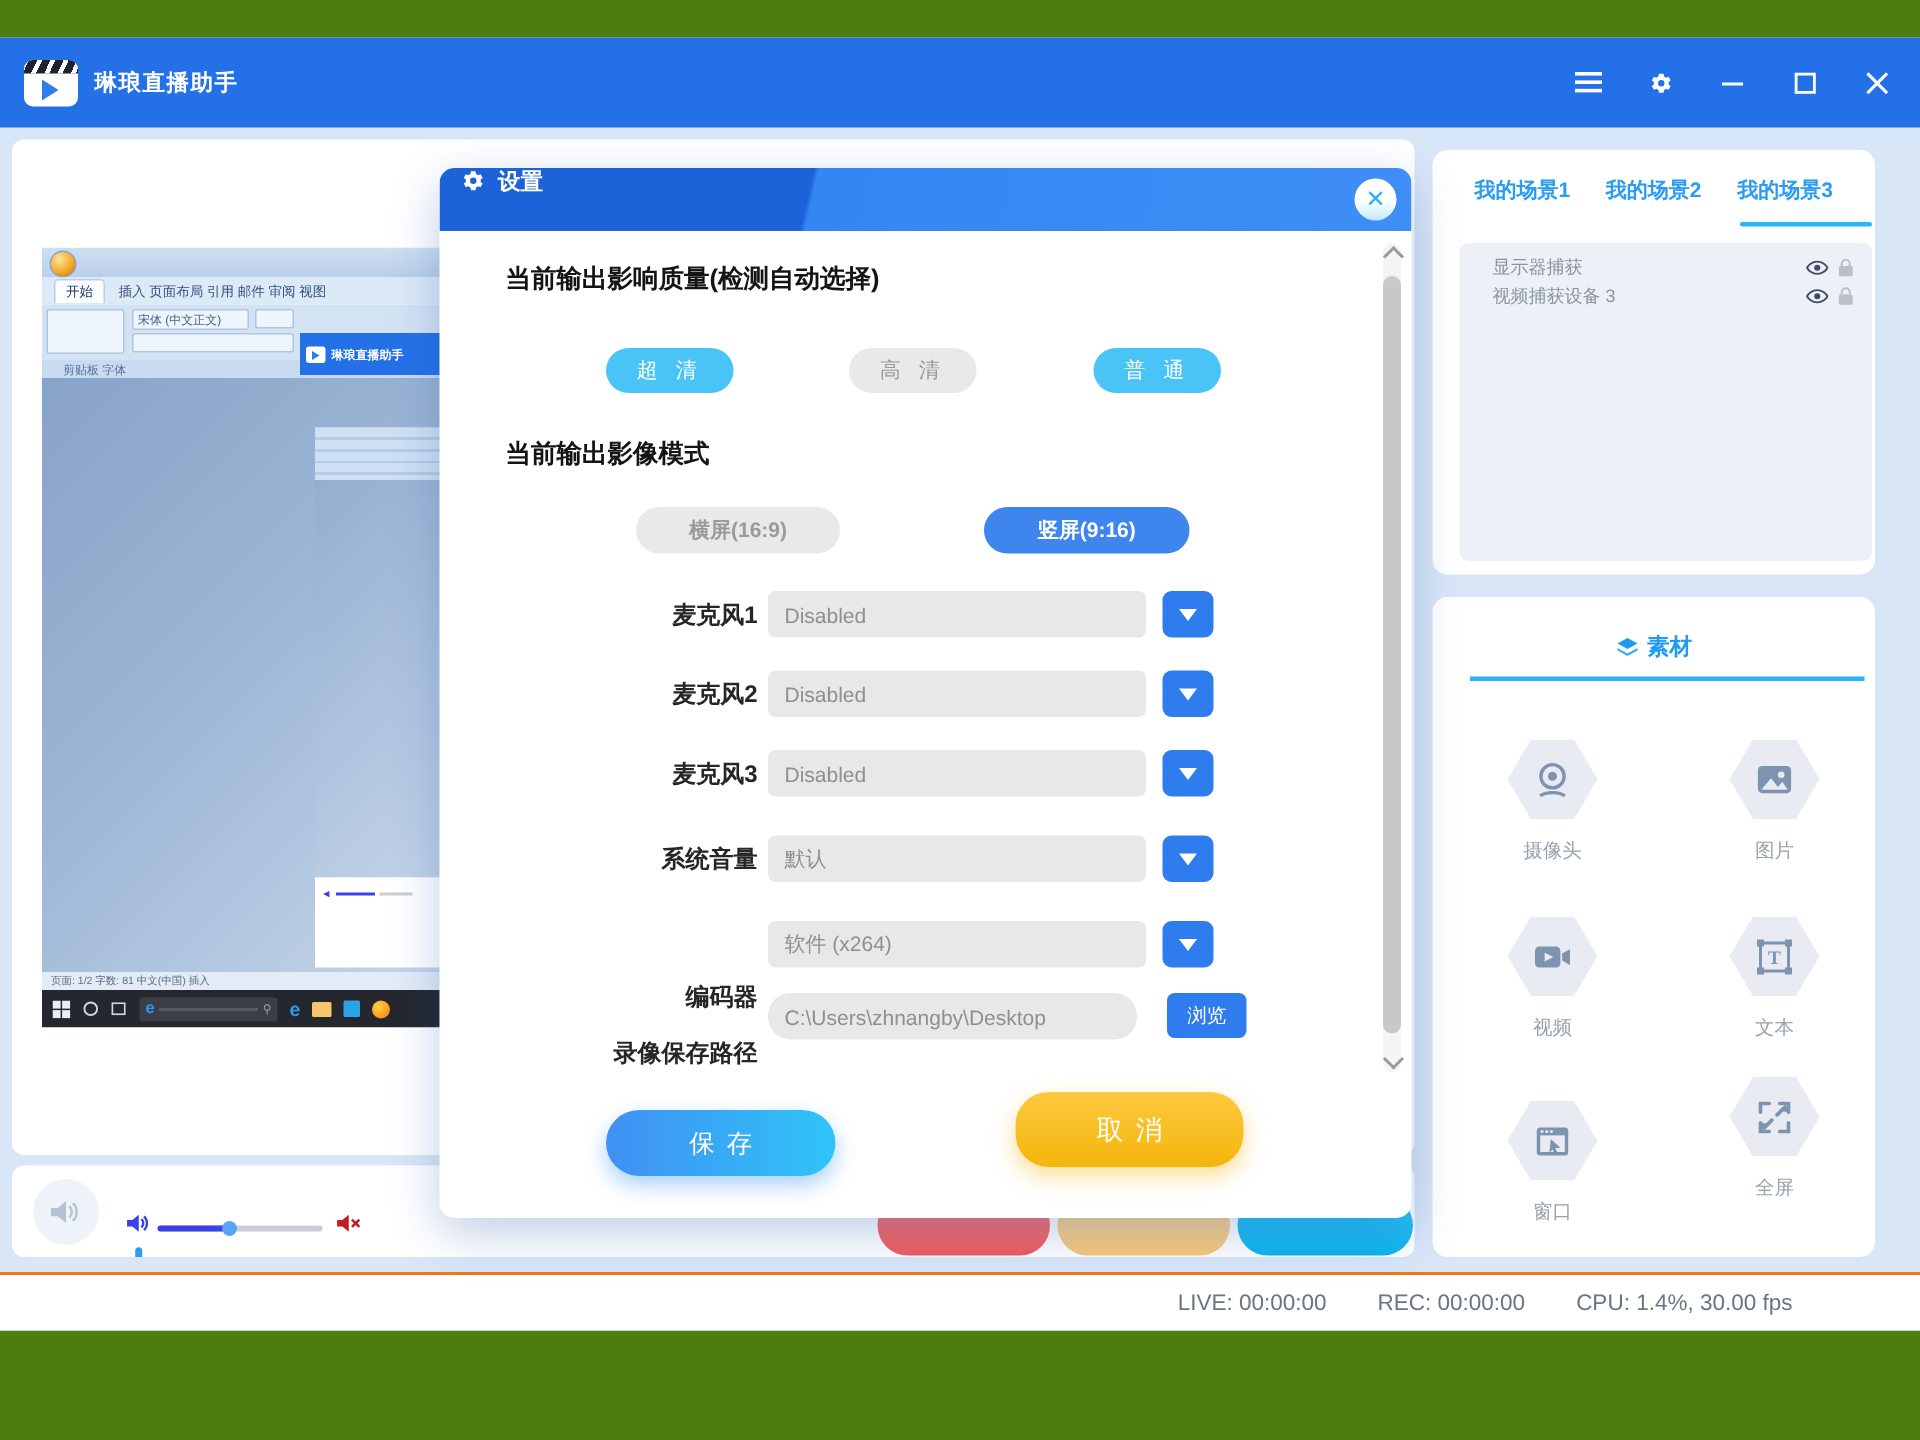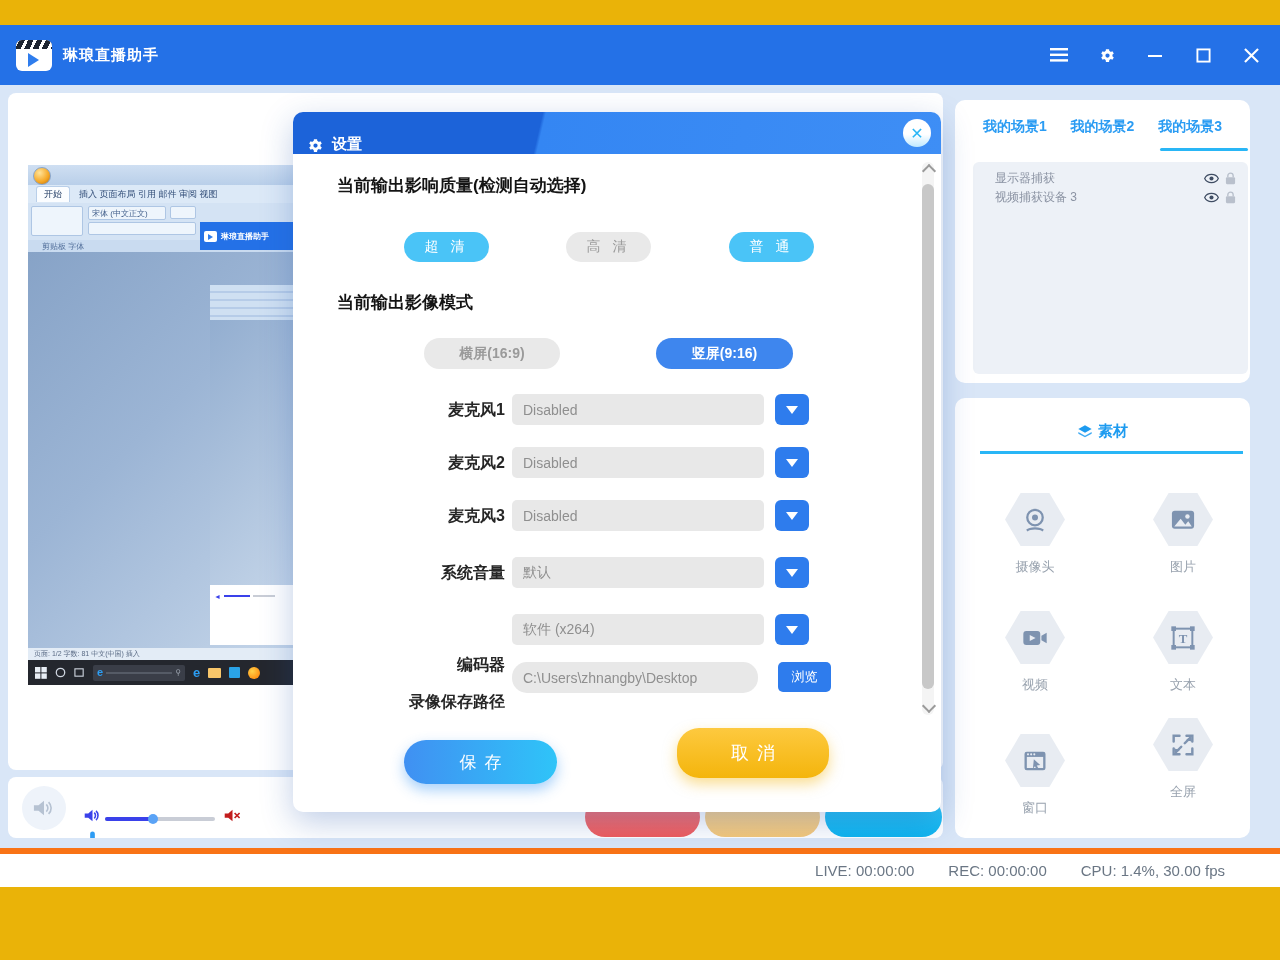--- a/index.html
+++ b/index.html
@@ -1,16 +1,16 @@
 <!DOCTYPE html>
 <html><head>
 <meta charset="utf-8">
 <style>
   html,body{margin:0;padding:0;background:#000;}
-  .stage{position:relative;width:1280px;height:960px;background:#eab308;overflow:hidden;
+  .stage{position:relative;width:1280px;height:960px;background:#4d7c0f;overflow:hidden;
          font-family:"Liberation Sans","DejaVu Sans",sans-serif;}
   .abs{position:absolute;}
   
   .app{position:absolute;left:0;top:25px;width:1280px;height:862px;background:#d9e6f7;}
   .titlebar{position:absolute;left:0;top:0;width:1280px;height:60px;background:#2471e7;
             display:flex;align-items:center;padding:0 16px;box-sizing:border-box;}
   .logo{width:36px;height:31px;background:#fff;border-radius:6px;position:relative;overflow:hidden;flex:0 0 auto;}
   .logo .film{position:absolute;left:0;top:0;width:100%;height:9px;background:#1d2430;
               background-image:repeating-linear-gradient(115deg,#fff 0 3px,transparent 3px 8px);}
   .logo .play{position:absolute;left:12px;top:13px;width:0;height:0;border-left:11px solid #2f7ded;
@@ -26,21 +26,21 @@
               display:flex;align-items:center;justify-content:center;}
   .vol-slider-track{position:absolute;left:97px;top:40px;width:110px;height:4px;border-radius:2px;background:#c9cdd6;}
   .vol-slider-fill{position:absolute;left:0;top:0;height:4px;width:48px;border-radius:2px;background:#3a41ea;}
   .vol-handle{position:absolute;left:43px;top:-3px;width:10px;height:10px;border-radius:50%;background:#5aa3f6;}
   .pill{position:absolute;top:20px;height:40px;border-radius:21px;}
   
   .dialog{position:absolute;left:293px;top:87px;width:648px;height:700px;background:#fff;border-radius:10px;
           box-shadow:0 10px 32px rgba(30,80,170,.28);z-index:6;overflow:hidden;}
   .dlg-header{position:absolute;left:0;top:0;width:100%;height:42px;
               background:linear-gradient(103deg,#1c63d9 0%,#1c63d9 38%,#3486f3 38.5%,#3e8ef5 100%);
-              display:flex;align-items:flex-end;padding:0 14px;box-sizing:border-box;}
+              display:flex;align-items:flex-start;padding:0 14px;box-sizing:border-box;}
   .dlg-title{color:#fff;font-size:15px;font-weight:bold;margin-left:8px;}
   .dlg-close{position:absolute;right:10px;top:7px;width:28px;height:28px;border-radius:50%;
              background:linear-gradient(180deg,#ffffff 55%,#bfe9ff 100%);display:flex;align-items:center;
              justify-content:center;color:#29b6f6;font-size:16px;font-weight:bold;cursor:pointer;}
   .dlg-h1{position:absolute;left:44px;font-size:17px;font-weight:bold;color:#141414;}
   .qbtn{position:absolute;height:30px;width:85px;border-radius:15px;display:flex;align-items:center;
         justify-content:center;font-size:14px;letter-spacing:4px;cursor:pointer;}
   .qbtn.on{background:#4ac4f7;color:#fff;}
   .qbtn.off{background:#e9e9e9;color:#9a9a9a;}
   .mbtn{position:absolute;top:226px;height:31px;border-radius:16px;display:flex;align-items:center;
@@ -79,22 +79,22 @@
   .src-icons{display:flex;align-items:center;gap:6px;}
   .mat-card{position:absolute;left:955px;top:373px;width:295px;height:440px;background:#fff;border-radius:10px;}
   .mat-header{position:absolute;left:0;top:24px;width:100%;display:flex;align-items:center;justify-content:center;gap:5px;
               font-size:15px;font-weight:bold;color:#1d9bf0;}
   .mat-underline{position:absolute;left:25px;top:53px;width:263px;height:3px;background:#29b6f6;}
   .mat-item{position:absolute;width:90px;display:flex;flex-direction:column;align-items:center;cursor:pointer;}
   .hex{width:60px;height:53px;background:#e8ecf2;display:flex;align-items:center;justify-content:center;
        clip-path:polygon(26% 0,74% 0,100% 50%,74% 100%,26% 100%,0 50%);}
   .mat-label{margin-top:12px;font-size:13px;color:#98a2ae;}
   
-  .statusbar{position:absolute;left:0;top:823px;width:1280px;height:39px;background:#fff;border-top:6px solid #f97316;
-             display:flex;align-items:center;justify-content:flex-end;gap:34px;padding-right:55px;box-sizing:border-box;
+  .statusbar{position:absolute;left:0;top:823px;width:1280px;height:39px;background:#fff;border-top:2px solid #f97316;
+             display:flex;align-items:center;justify-content:flex-end;gap:34px;padding-right:85px;box-sizing:border-box;
              color:#6a7684;font-size:15px;}
   
   .preview{position:absolute;left:20px;top:72px;width:267px;height:520px;background:#fff;overflow:hidden;}
   .w-qat{position:absolute;left:0;top:0;width:100%;height:20px;background:linear-gradient(180deg,#cfdff2,#b9cfe9);}
   .orb{position:absolute;left:5px;top:2px;width:16px;height:16px;border-radius:50%;
        background:radial-gradient(circle at 35% 30%,#ffe49a,#f5a623 60%,#b06a10);border:1px solid #8aa5c8;}
   .w-tabs{position:absolute;left:0;top:20px;width:100%;height:18px;background:#dce9f7;display:flex;align-items:center;
           font-size:9px;color:#35507a;gap:9px;padding-left:8px;box-sizing:border-box;white-space:nowrap;}
   .w-tab-active{background:#fbfdff;border:1px solid #b9cfe9;border-bottom:none;border-radius:3px 3px 0 0;
                 padding:1px 7px;color:#1f3a63;}

